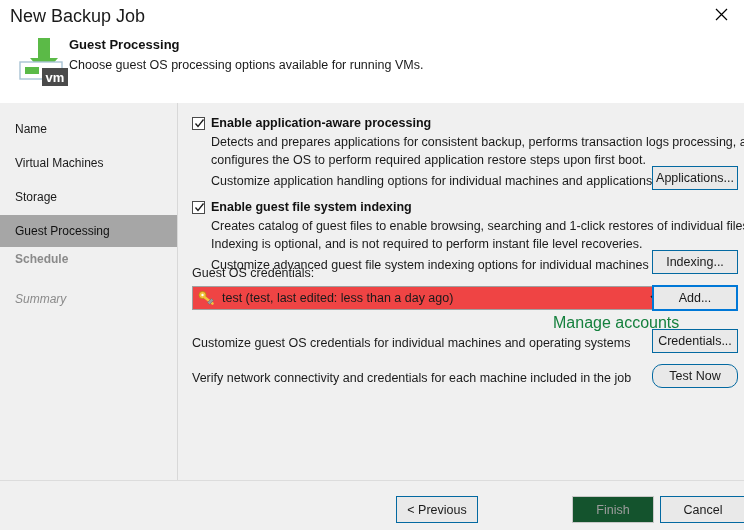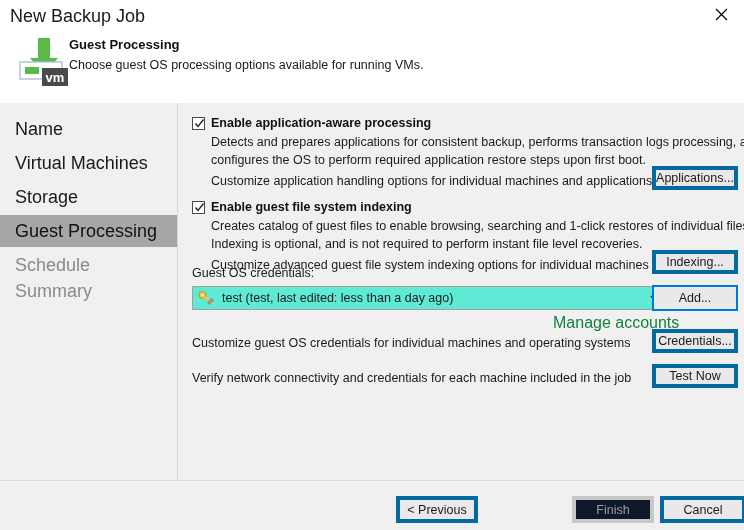--- a/index.html
+++ b/index.html
@@ -90,21 +90,21 @@
   }
   .nav-item {
     position: absolute;
     left: 0;
     width: 177px;
     height: 32px;
     display: flex;
     align-items: center;
     padding-left: 15px;
     box-sizing: border-box;
-    font-size: 18px;
+    font-size: 12px;
     color: #1a1a1a;
     cursor: pointer;
     white-space: nowrap;
   }
   .nav-item.selected {
     background: #a6a6a6;
     color: #111111;
   }
   .nav-item.disabled {
     color: #8a8a8a;
@@ -153,51 +153,51 @@
     left: 14px;
     font-size: 12.5px;
     color: #1a1a1a;
     white-space: nowrap;
   }
 
   
   .btn {
     position: absolute;
     background: #e9e9e9;
-    border: 4px solid #0369a1;
+    border: 1px solid #0369a1;
     box-sizing: border-box;
     font-family: "Liberation Sans", sans-serif;
     font-size: 12.5px;
     color: #1a1a1a;
     display: flex;
     align-items: center;
     justify-content: center;
     cursor: pointer;
     white-space: nowrap;
     padding: 0;
   }
   .btn.focused {
     border: 2px solid #0078d7;
     background: #e9e9e9;
   }
   .btn.disabled {
     color: #9d9d9d;
     border-color: #c8c8c8;
-    background: #0f172a;
+    background: #14532d;
     cursor: default;
   }
 
   
   .combo {
     position: absolute;
     left: 14px;
     top: 183px;
     width: 476px;
     height: 24px;
-    background: #5eead4;
+    background: #ef4444;
     border: 1px solid #a0a0a0;
     box-sizing: border-box;
     cursor: pointer;
   }
   .combo-key {
     position: absolute;
     left: 5px;
     top: 3px;
     width: 17px;
     height: 16px;
@@ -261,22 +261,22 @@
   </div>
   <div class="header-title">Guest Processing</div>
   <div class="header-sub">Choose guest OS processing options available for running VMs.</div>
 </div>
 
 <div class="sidebar">
   <div class="nav-item" style="top:10px;">Name</div>
   <div class="nav-item" style="top:44px;">Virtual Machines</div>
   <div class="nav-item" style="top:78px;">Storage</div>
   <div class="nav-item selected" style="top:112px;">Guest Processing</div>
-  <div class="nav-item disabled" style="top:146px;">Schedule</div>
-  <div class="nav-item disabled" style="top:172px;">Summary</div>
+  <div class="nav-item disabled" style="top:140px;font-weight:bold;">Schedule</div>
+  <div class="nav-item disabled" style="top:180px;font-style:italic;">Summary</div>
 </div>
 
 <div class="content">
 
   <div class="opt-check" style="top:14px;">
     <svg width="11" height="11" viewBox="0 0 11 11">
       <path d="M1.5 5.5 L4 8.5 L9.5 1.5" stroke="#1a1a1a" stroke-width="1.3" fill="none"></path>
     </svg>
   </div>
   <div class="opt-title" style="top:13px;text-align:right;">Enable application-aware processing</div>
@@ -312,21 +312,21 @@
   </div>
 
   <div class="btn focused" style="left:474px; top:182px; width:86px; height:26px;">Add...</div>
 
   <div class="link" style="left:375px; top:211px;">Manage accounts</div>
 
   <div class="plain-line" style="top:233px;">Customize guest OS credentials for individual machines and operating systems</div>
   <div class="btn" style="left:474px; top:226px; width:86px; height:24px;">Credentials...</div>
 
   <div class="plain-line" style="top:268px;">Verify network connectivity and credentials for each machine included in the job</div>
-  <div class="btn" style="left:474px; top:261px; width:86px; height:24px;">Test Now</div>
+  <div class="btn" style="left:474px; top:261px; width:86px; height:24px;border-radius:10px;">Test Now</div>
 </div>
 
 <div class="footer">
   <div class="btn" style="left:396px; top:15px; width:82px; height:27px;">&lt; Previous</div>
   <div class="btn" style="left:460px; top:15px; width:82px; height:27px;margin-top:37px;">Next &gt;</div>
   <div class="btn disabled" style="left:572px; top:15px; width:82px; height:27px;">Finish</div>
   <div class="btn" style="left:660px; top:15px; width:86px; height:27px;">Cancel</div>
 </div>
 
 </body></html>

